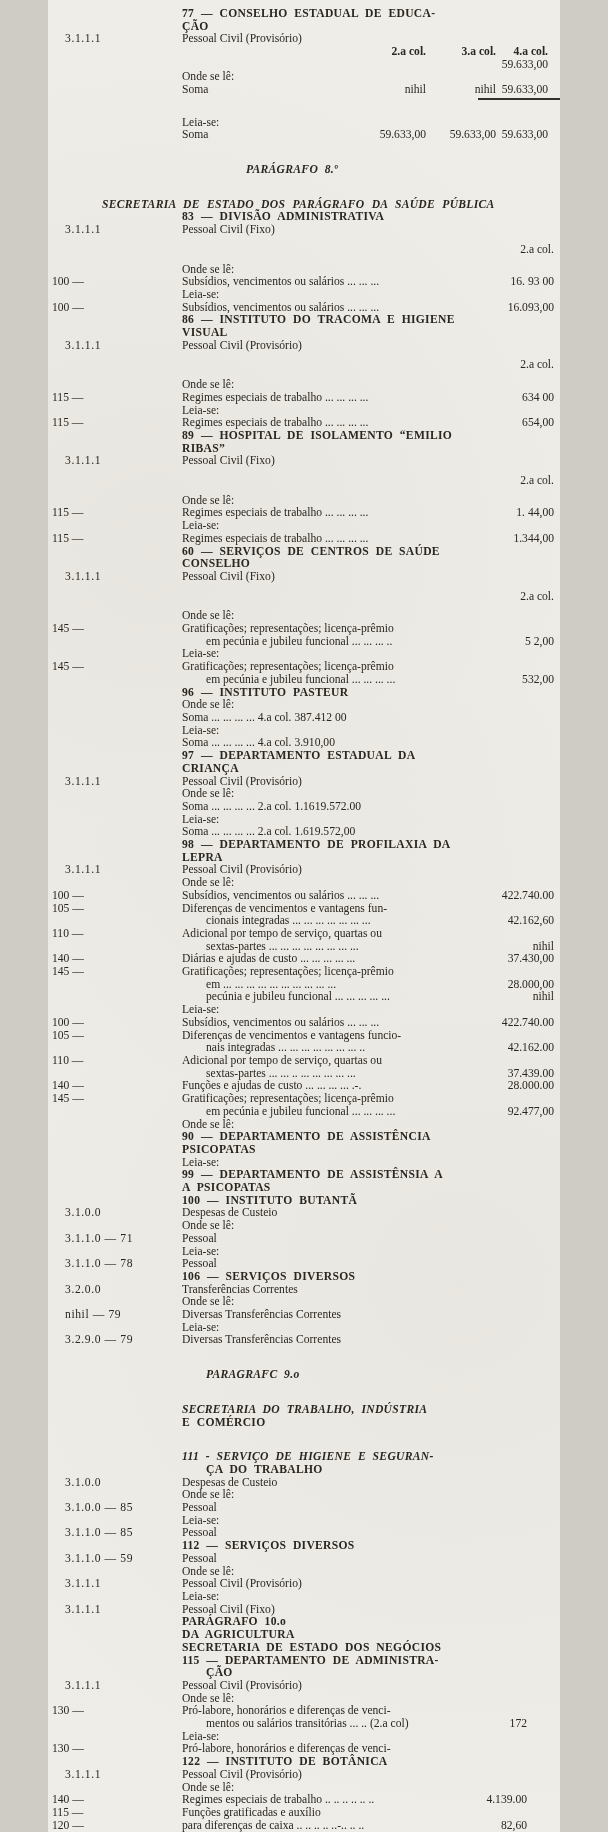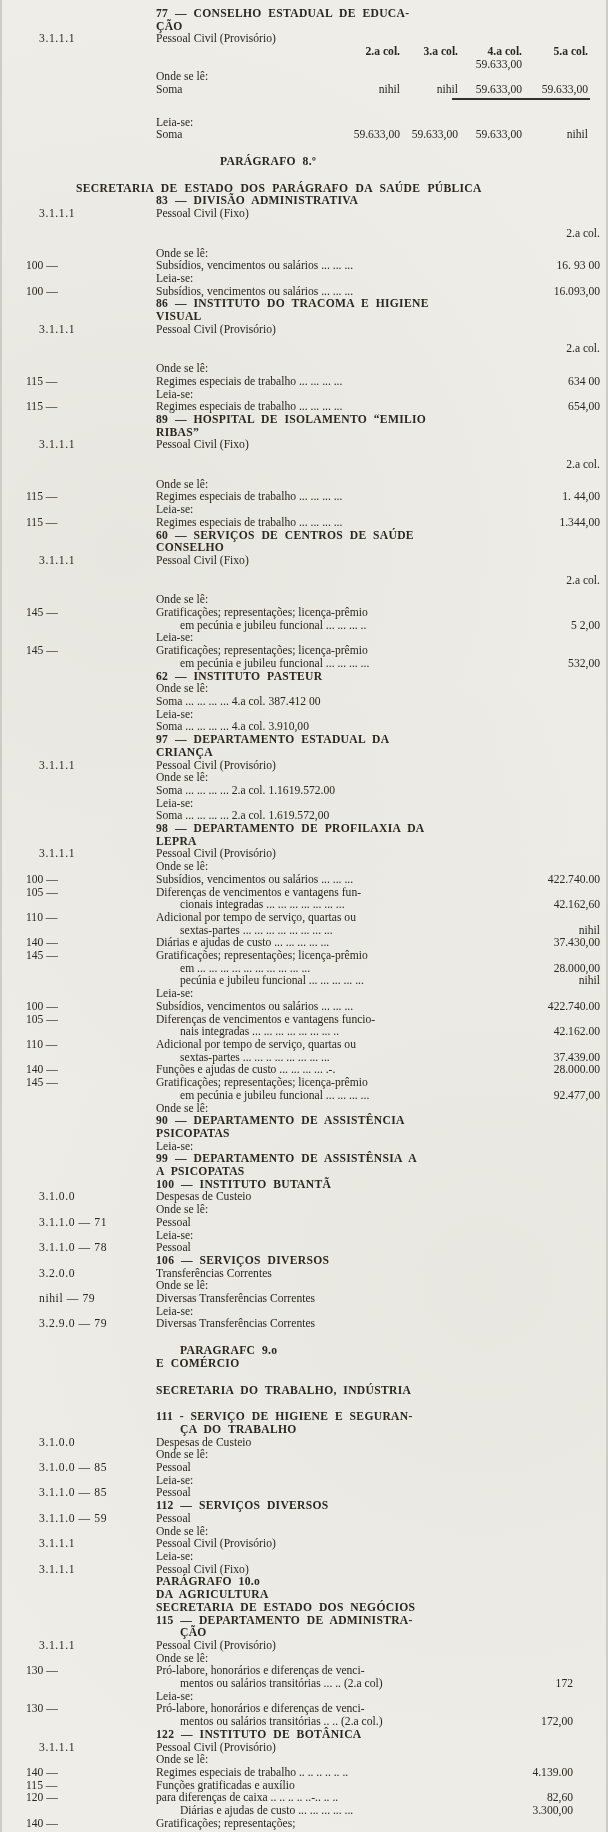--- a/index.html
+++ b/index.html
@@ -1,58 +1,57 @@
 <!DOCTYPE html>
 <html><head>
 <meta charset="utf-8">
 <style>
   html,body{margin:0;padding:0;background:#cfccc5;}
   .page{
     position:relative;
-    width:604px;height:1832px;
+    width:512px;height:1832px;
     margin:0 auto;
     background:#efede7;
     background-image:
       radial-gradient(circle at 20% 30%, rgba(120,115,105,0.06), transparent 40%),
       radial-gradient(circle at 80% 70%, rgba(120,115,105,0.05), transparent 45%);
     color:#2a2620;
     font-family:"Liberation Serif","DejaVu Serif",serif;
     font-size:11.6px;
     overflow:hidden;
     box-sizing:border-box;
     padding-top:8px;
-    padding-left:20px;
   }
   .row{
     position:relative;
     display:flex;
     align-items:baseline;
     min-height:12.7px;
     line-height:12.7px;
     padding:0 6px 0 4px;
     box-sizing:border-box;
   }
   .left{width:130px;flex:none;box-sizing:border-box;}
   .left.code{padding-left:13px;letter-spacing:0.6px;}
   .left.num{padding-right:2px;}
   .text{flex:1;min-width:0;white-space:nowrap;}
   .val{width:118px;flex:none;text-align:right;box-sizing:border-box;}
   
   .f-b{font-weight:700;}
   .f-b .text{word-spacing:3.5px;letter-spacing:0.3px;}
   .f-g1{margin-top:7px;}
-  .f-g2{margin-top:14px;}
+  .f-g2{margin-top:22px;font-style:italic;}
   .f-cont .text{padding-left:24px;}
   .f-ct .text{padding-left:64px;}      
   .f-p9 .text{padding-left:24px;}
   .f-sec .text{margin-left:50px;word-spacing:4px;}
   .f-vpull .val{padding-right:27px;}
   
   .tcol{position:absolute;width:72px;text-align:right;top:0;}
-  .tc0{left:306px;} .tc1{left:364px;} .tc2{left:428px;} .tc3{left:494px;}
+  .tc0{left:306px;} .tc1{left:376px;} .tc2{left:428px;} .tc3{left:494px;}
   .f-rule{height:6px;}
   .ruleseg{position:absolute;top:1px;height:0;border-top:2px solid #34302a;}
   .rs0{left:430px;width:72px;}
   .rs1{left:502px;width:66px;}
 </style>
 </head>
 <body>
 
 <div class="page">
     <div class="row f-b">
@@ -252,21 +251,21 @@
       <span class="left num">145 —</span>
       <span class="text">Gratificações; representações;  licença-prêmio</span>
     </div>
     <div class="row f-cont">
       <span class="left"></span>
       <span class="text">em pecúnia e jubileu funcional ... ... ... ...</span>
       <span class="val">532,00</span>
     </div>
     <div class="row f-b">
       <span class="left"></span>
-      <span class="text">62 — INSTITUTO PASTEUR</span>
+      <span class="text">96 — INSTITUTO PASTEUR</span>
     </div>
     <div class="row">
       <span class="left"></span>
       <span class="text">Onde se lê:</span>
     </div>
     <div class="row">
       <span class="left"></span>
       <span class="text">Soma ... ... ... ...    4.a col.      387.412 00</span>
     </div>
     <div class="row">
@@ -473,27 +472,27 @@
       <span class="text">Leia-se:</span>
     </div>
     <div class="row">
       <span class="left code">3.2.9.0 — 79</span>
       <span class="text">Diversas Transferências Correntes</span>
     </div>
     <div class="row f-b f-p9 f-g2">
       <span class="left"></span>
       <span class="text">PARAGRAFC 9.o</span>
     </div>
+    <div class="row f-b f-g2">
+      <span class="left"></span>
+      <span class="text">SECRETARIA  DO  TRABALHO,  INDÚSTRIA</span>
+    </div>
     <div class="row f-b">
       <span class="left"></span>
       <span class="text">E COMÉRCIO</span>
-    </div>
-    <div class="row f-b f-g2">
-      <span class="left"></span>
-      <span class="text">SECRETARIA  DO  TRABALHO,  INDÚSTRIA</span>
     </div>
     <div class="row f-b f-g2">
       <span class="left"></span>
       <span class="text">111  -  SERVIÇO DE HIGIENE E SEGURAN-</span>
     </div>
     <div class="row f-b f-cont">
       <span class="left"></span>
       <span class="text">ÇA DO TRABALHO</span>
     </div>
     <div class="row">
@@ -577,25 +576,20 @@
       <span class="text">mentos ou salários transitórias ... .. (2.a col)</span>
       <span class="val">172</span>
     </div>
     <div class="row">
       <span class="left"></span>
       <span class="text">Leia-se:</span>
     </div>
     <div class="row">
       <span class="left num">130 —</span>
       <span class="text">Pró-labore, honorários e diferenças de venci-</span>
-    </div>
-    <div class="row f-cont f-vpull">
-      <span class="left"></span>
-      <span class="text">mentos ou salários transitórias .. .. (2.a col.)</span>
-      <span class="val">172,00</span>
     </div>
     <div class="row f-b">
       <span class="left"></span>
       <span class="text">122 — INSTITUTO DE BOTÂNICA</span>
     </div>
     <div class="row">
       <span class="left code">3.1.1.1</span>
       <span class="text">Pessoal Civil (Provisório)</span>
     </div>
     <div class="row">

